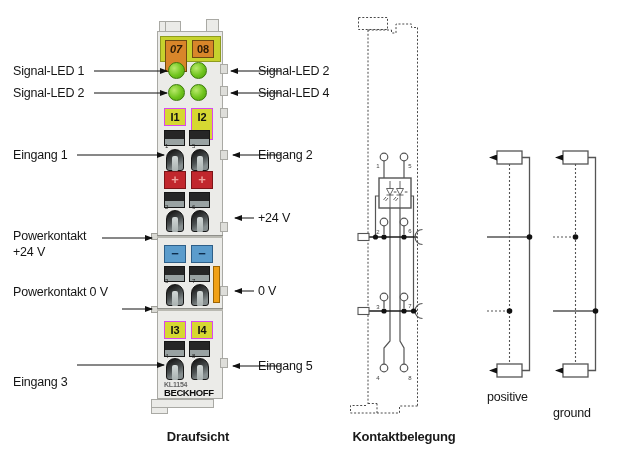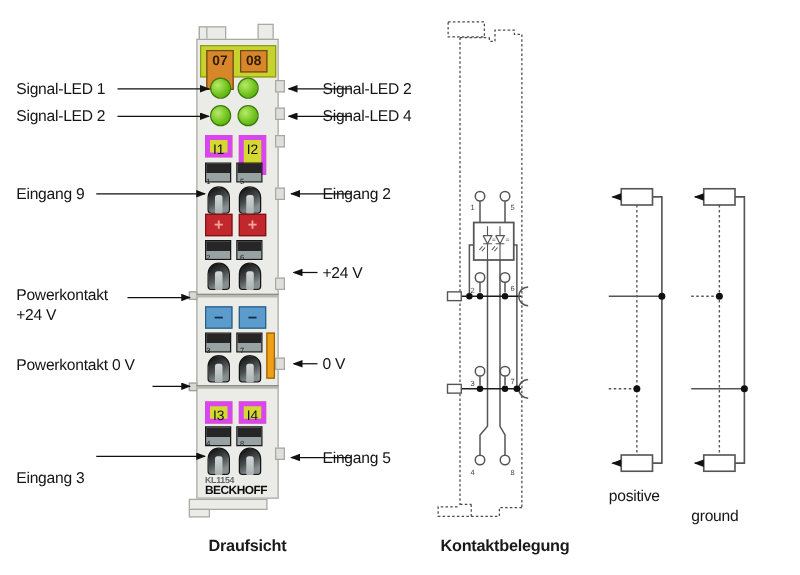--- a/index.html
+++ b/index.html
@@ -8,22 +8,22 @@
   
   .lbl{position:absolute;height:15px;line-height:15px;font-size:12.5px;letter-spacing:-0.2px;
        color:#151515;white-space:nowrap;}
   .cap{position:absolute;height:16px;line-height:16px;font-size:13px;font-weight:bold;
        color:#1a1a1a;text-align:center;letter-spacing:-0.2px;}
   
   .body-part{position:absolute;background:#ebebe8;border:1px solid #a9a9a4;box-sizing:border-box;}
   .holder{position:absolute;background:#c6d22d;border:1px solid #8e9c1e;box-sizing:border-box;}
   .addr{position:absolute;background:#d8862a;border:1px solid #6e4a12;box-sizing:border-box;
         color:#2e1c06;font-size:11px;font-weight:bold;text-align:center;line-height:16px;}
-  .io{position:absolute;background:#d6d832;border:4px solid #d946ef;box-sizing:border-box;
-      color:#111;font-size:11px;font-weight:normal;text-align:center;line-height:16px;}
+  .io{position:absolute;background:#d6d832;border:1px solid #d946ef;box-sizing:border-box;
+      color:#111;font-size:11px;font-weight:bold;text-align:center;line-height:16px;}
   .led{position:absolute;width:17px;height:17px;border-radius:50%;
        background:radial-gradient(circle at 35% 35%,#b9e96b,#6fc41c 55%,#509c10);
        border:1px solid #3c7a0a;box-sizing:border-box;}
   .clamp{position:absolute;width:21px;height:16px;box-sizing:border-box;border:1px solid #161616;
          background:linear-gradient(#262626 0 55%,#99a2a2 55% 100%);}
   .dome{position:absolute;width:18px;height:22px;box-sizing:border-box;border:1px solid #161616;
         border-radius:9px 9px 3px 3px;
         background:linear-gradient(150deg,#1e1e1e 15%,#4a4f50 50%,#868e8f 80%);}
   .dome::after{content:"";position:absolute;left:5px;top:6px;width:6px;height:15px;
         background:linear-gradient(#d2d8d7,#a9b1b0);border-radius:2px 2px 1px 1px;}
@@ -54,21 +54,21 @@
 
     <div class="tab" style="left:220px;top:64px;width:8px;height:10px;"></div>
     <div class="tab" style="left:220px;top:86px;width:8px;height:10px;"></div>
     <div class="tab" style="left:220px;top:108px;width:8px;height:10px;"></div>
     <div class="tab" style="left:220px;top:150px;width:8px;height:10px;"></div>
     <div class="tab" style="left:220px;top:222px;width:8px;height:10px;"></div>
     <div class="tab" style="left:220px;top:286px;width:8px;height:10px;"></div>
     <div class="tab" style="left:220px;top:358px;width:8px;height:10px;"></div>
 
     <div class="holder" style="left:160px;top:36px;width:61px;height:26px;"></div>
-    <div class="addr" style="left:165px;top:40px;width:22px;height:32px;">07</div>
+    <div class="addr" style="left:165px;top:40px;width:22px;height:32px;font-style:italic;">07</div>
     <div class="addr" style="left:192px;top:40px;width:22px;height:18px;">08</div>
 
     <div class="led" style="left:168px;top:62px;"></div>
     <div class="led" style="left:190px;top:62px;"></div>
     <div class="led" style="left:168px;top:84px;"></div>
     <div class="led" style="left:190px;top:84px;"></div>
 
     <div class="io" style="left:164px;top:108px;width:22px;height:18px;">I1</div>
     <div class="io" style="left:191px;top:108px;width:22px;height:32px;">I2</div>
 
@@ -238,21 +238,21 @@
       <line x1="575.5" y1="164" x2="575.5" y2="364" stroke-dasharray="2 2" stroke-width="1.1"></line>
       <line x1="553" y1="237" x2="575.5" y2="237" stroke-dasharray="2 2" stroke-width="1.1"></line>
       <line x1="553" y1="311" x2="595.5" y2="311"></line>
       <circle cx="575.5" cy="237" r="2.8" fill="#111" stroke="none"></circle>
       <circle cx="595.5" cy="311" r="2.8" fill="#111" stroke="none"></circle>
     </g>
   </svg>
 
   <div class="lbl" style="left:13px;top:64px;">Signal-LED 1</div>
   <div class="lbl" style="left:13px;top:86px;">Signal-LED 2</div>
-  <div class="lbl" style="left:13px;top:148px;">Eingang 9</div>
+  <div class="lbl" style="left:13px;top:148px;">Eingang 1</div>
   <div class="lbl" style="left:13px;top:229px;text-align:center;">Powerkontakt</div>
   <div class="lbl" style="left:13px;top:245px;">+24 V</div>
   <div class="lbl" style="left:13px;top:285px;text-align:center;">Powerkontakt 0 V</div>
   <div class="lbl" style="left:13px;top:358px;margin-top:17px;">Eingang 3</div>
 
   <div class="lbl" style="left:258px;top:64px;">Signal-LED 2</div>
   <div class="lbl" style="left:258px;top:86px;">Signal-LED 4</div>
   <div class="lbl" style="left:258px;top:148px;">Eingang 2</div>
   <div class="lbl" style="left:258px;top:211px;">+24 V</div>
   <div class="lbl" style="left:258px;top:284px;">0 V</div>

